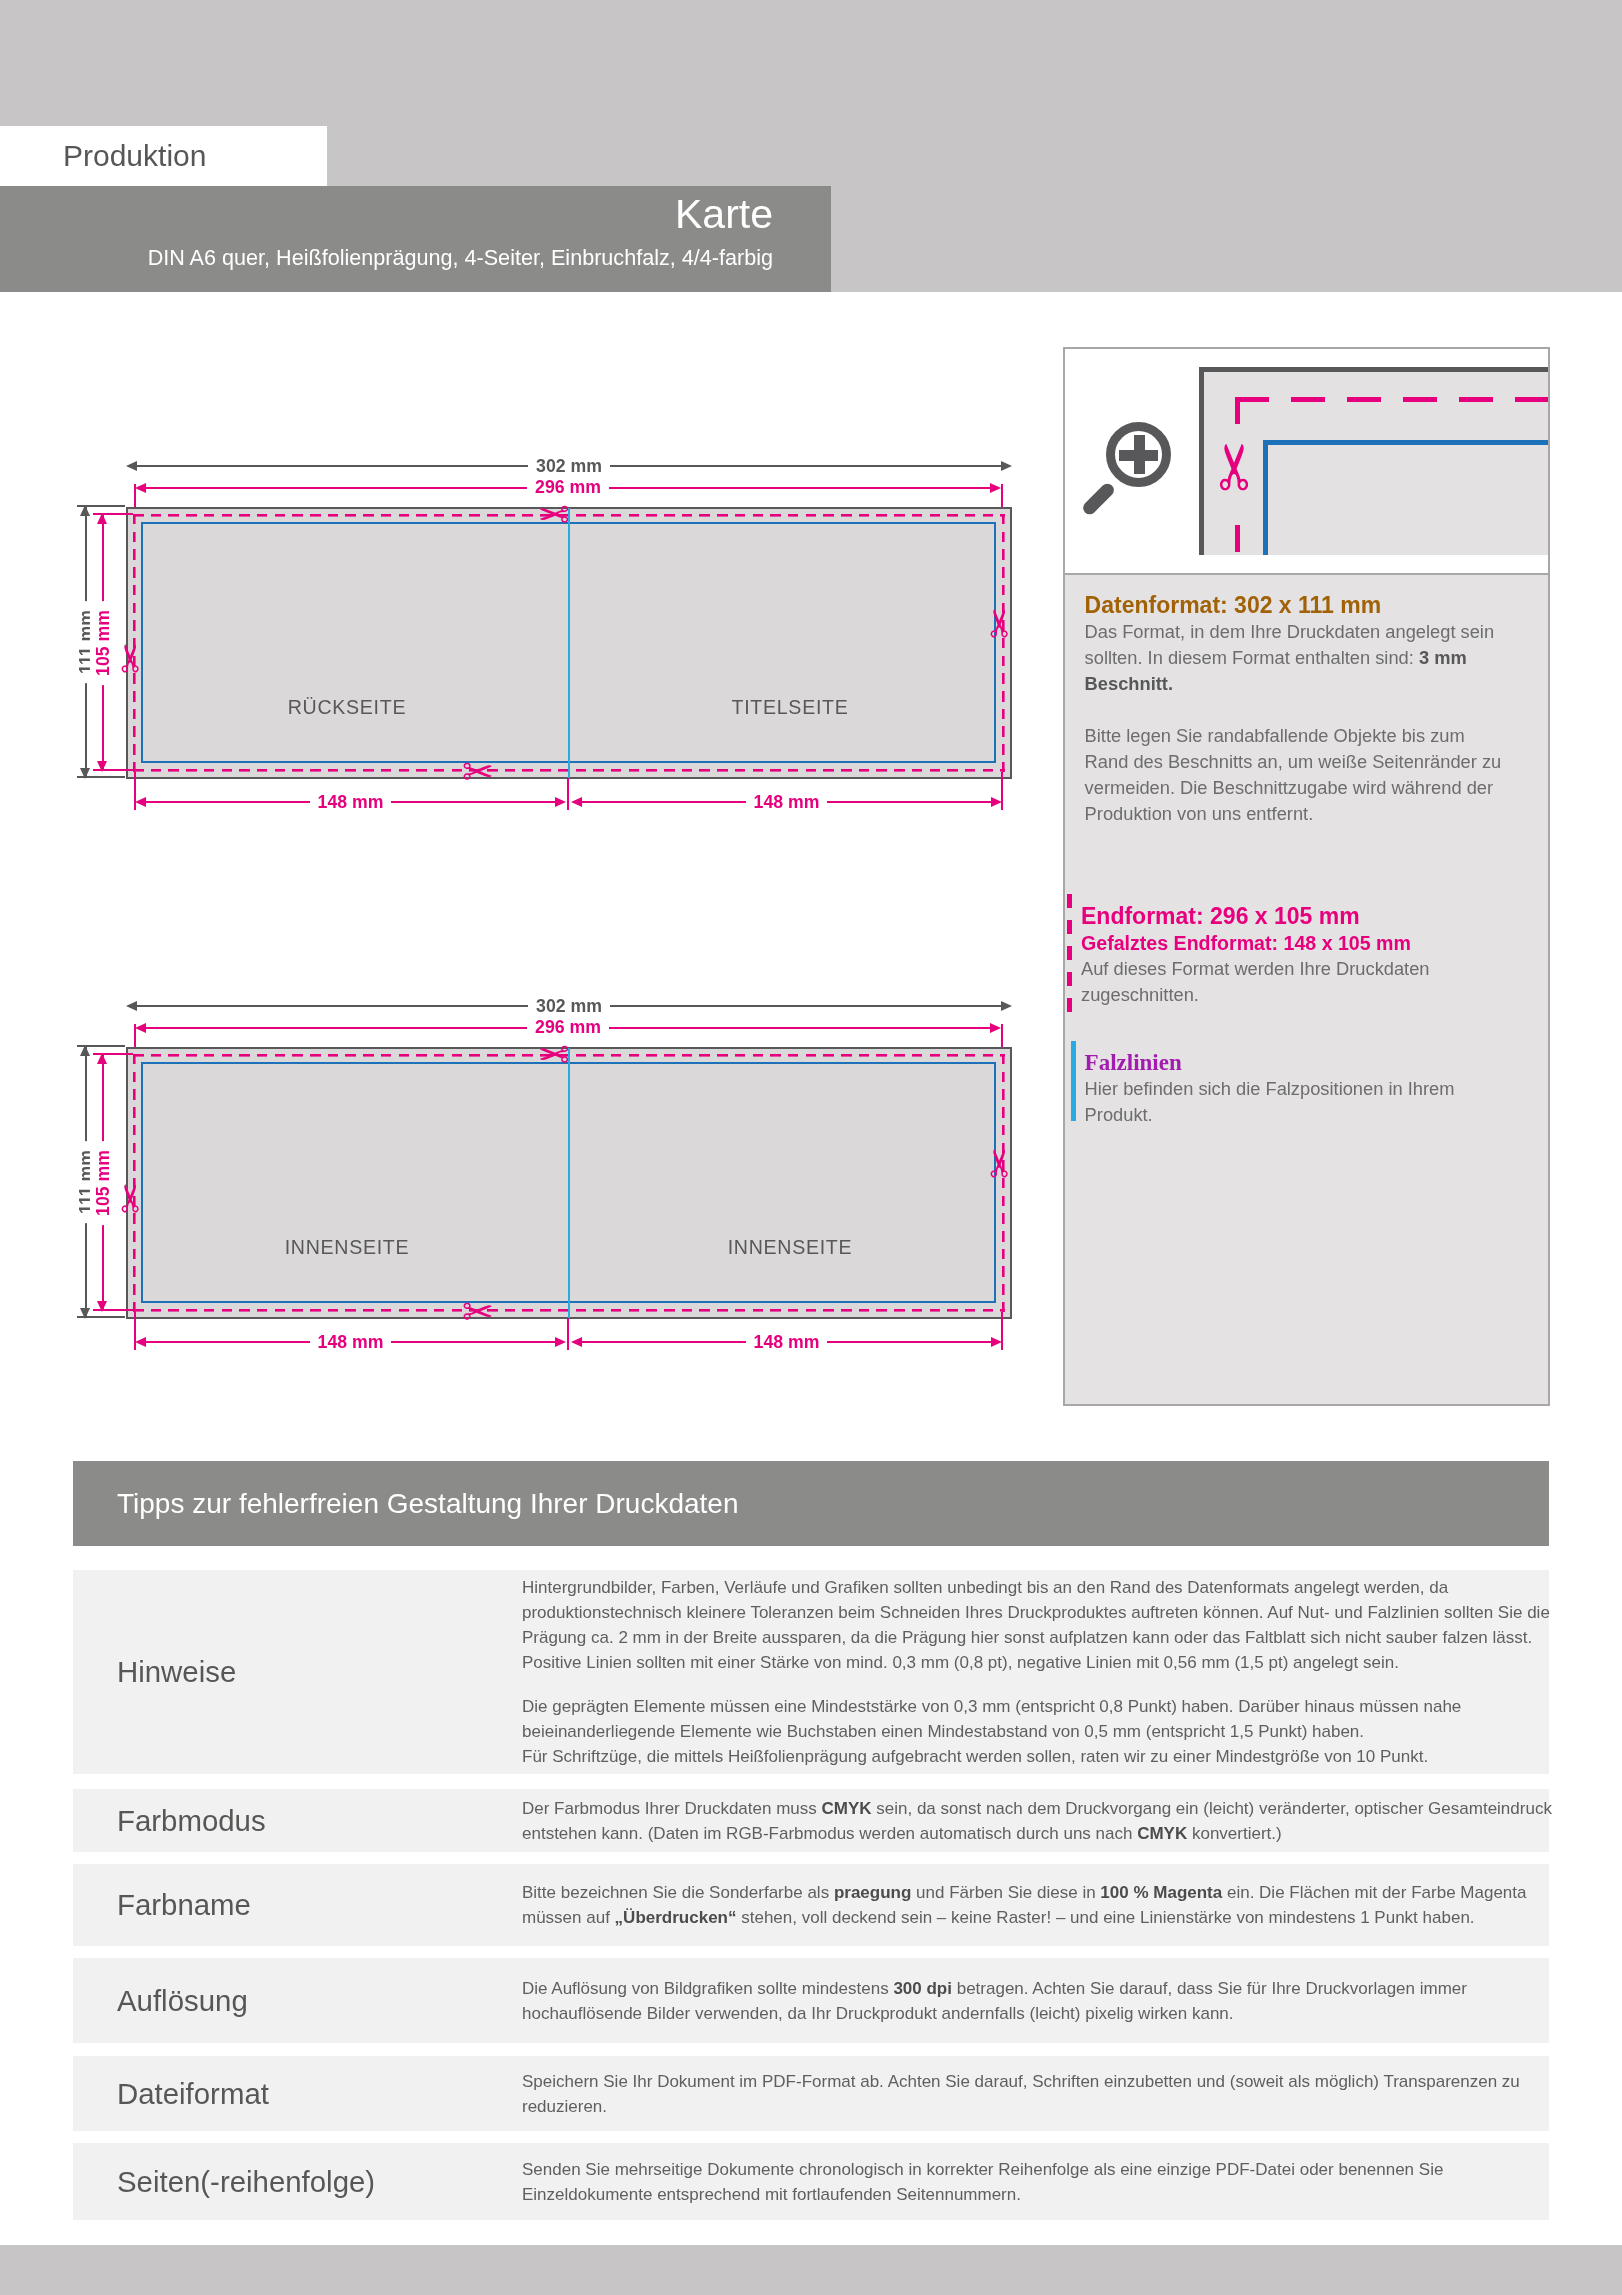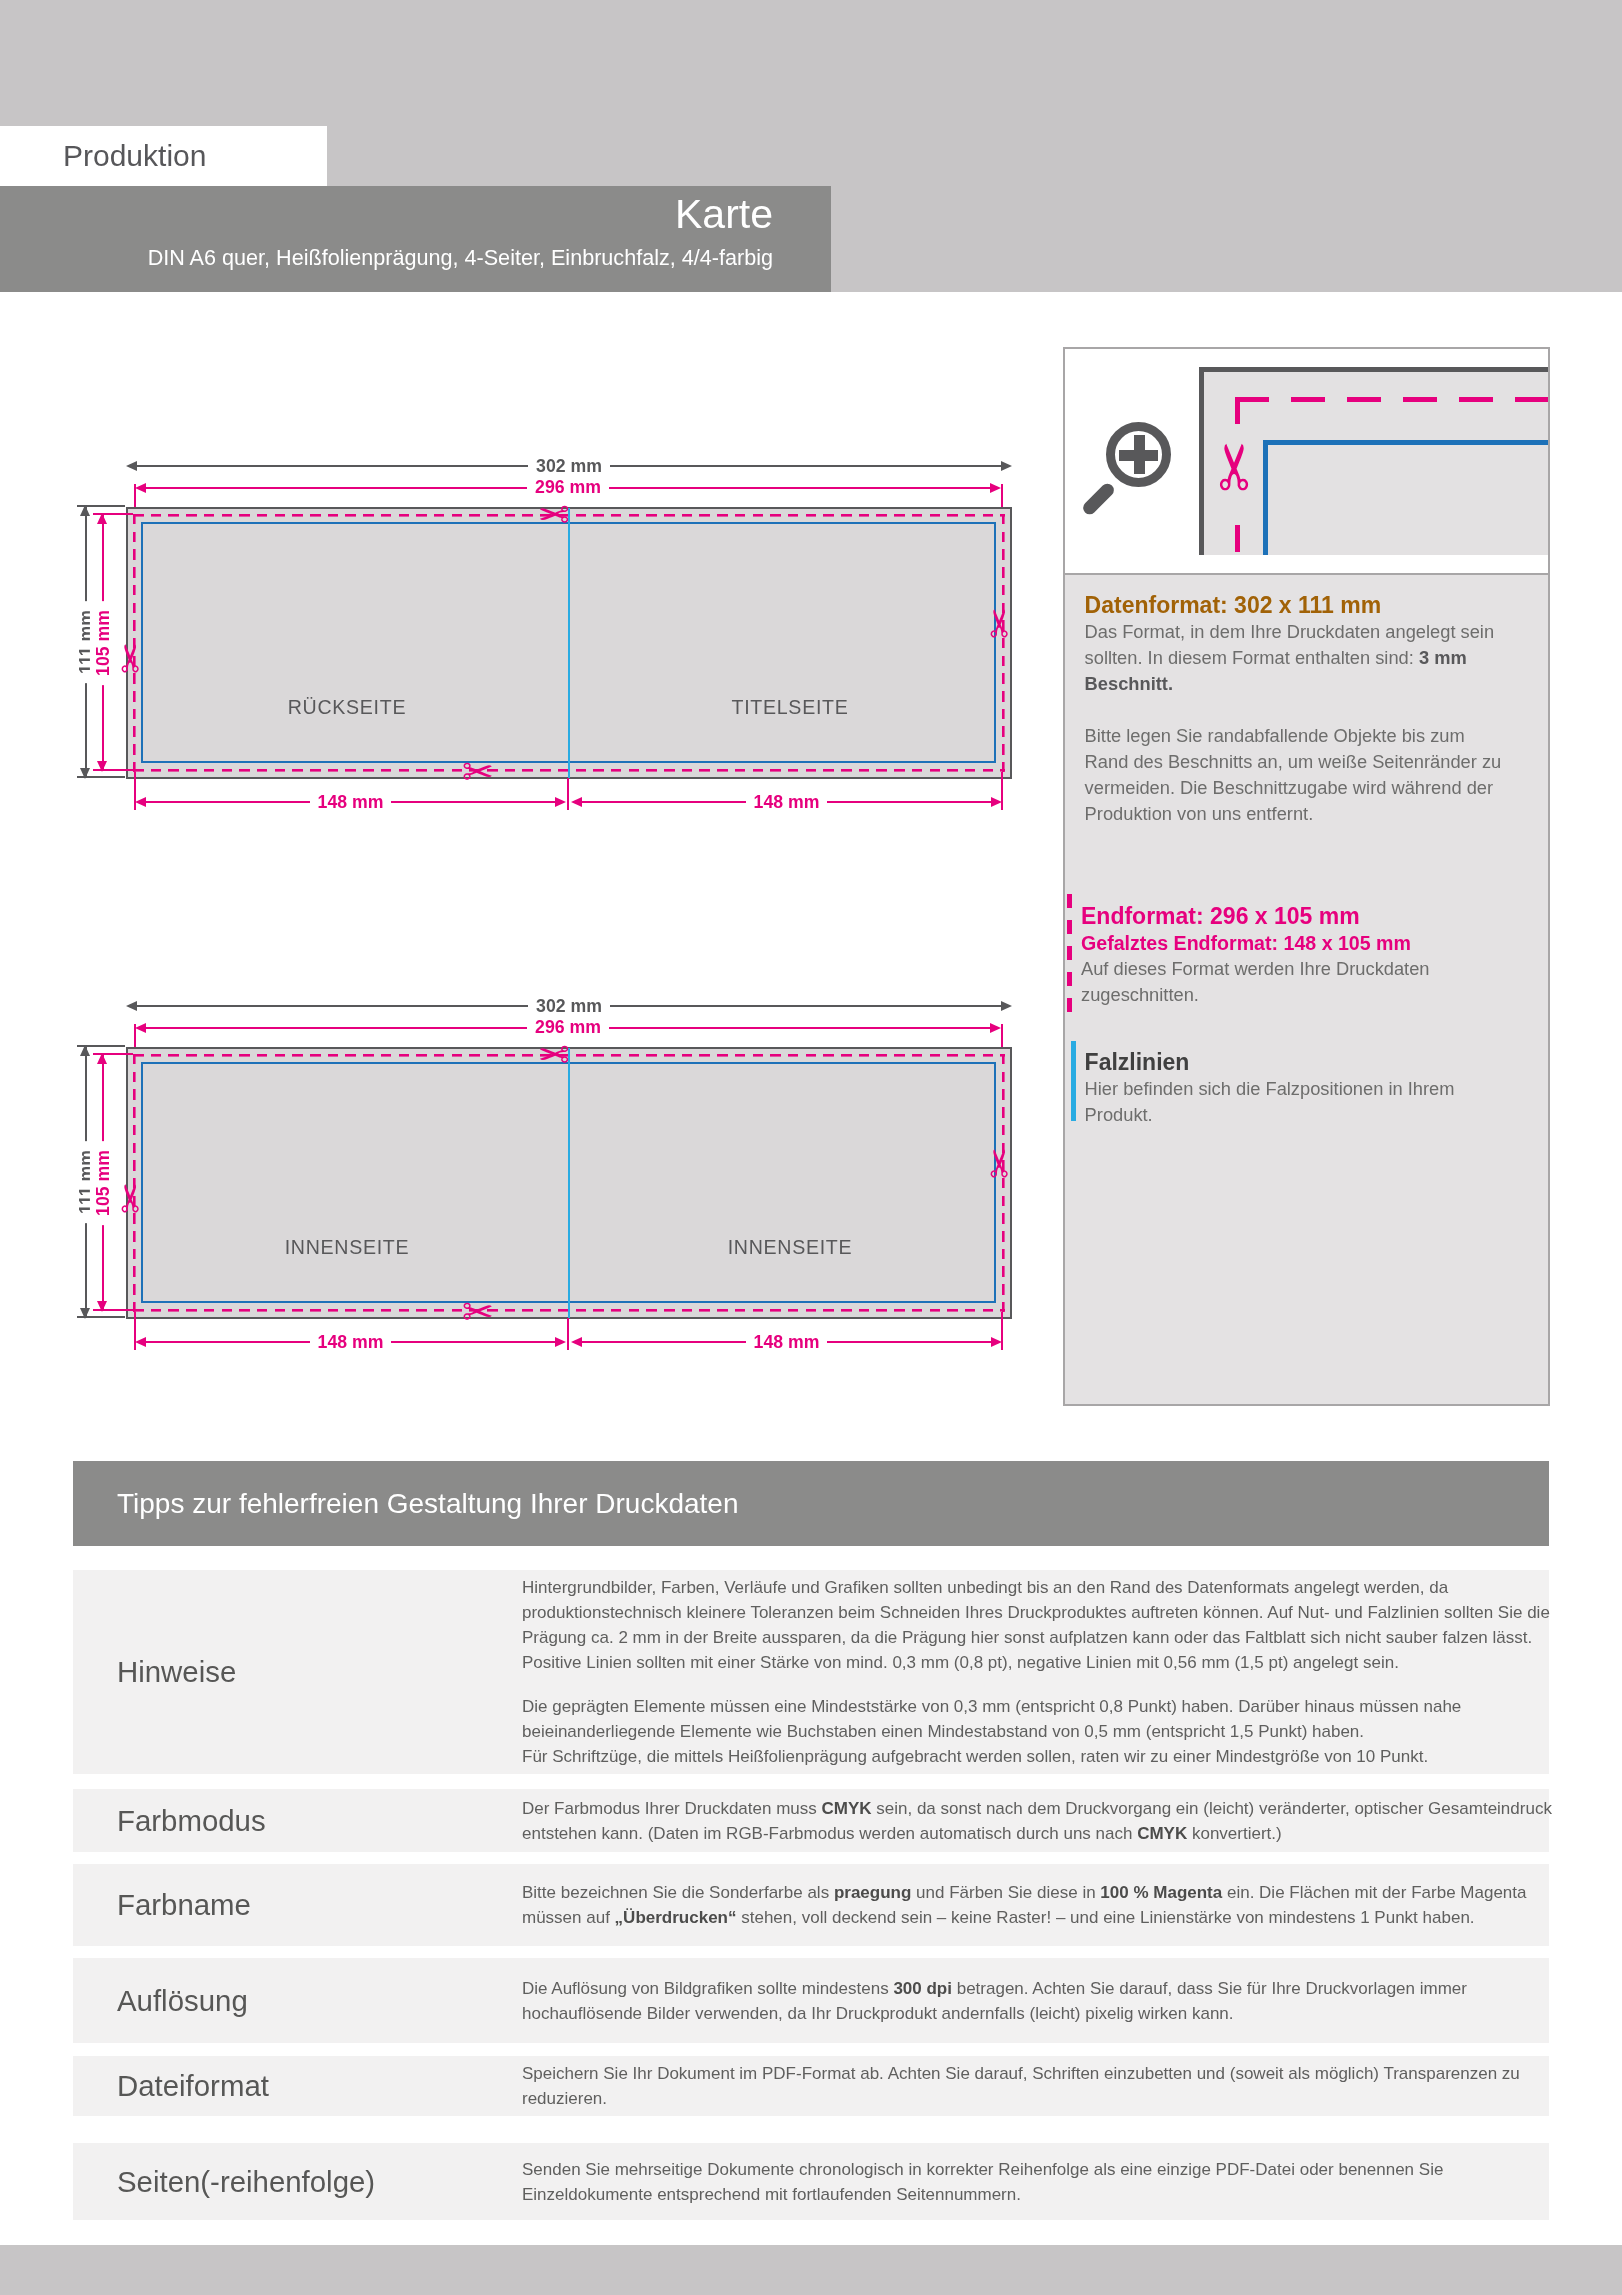--- a/index.html
+++ b/index.html
@@ -92,21 +92,21 @@
   .blk .bar{position:absolute;left:-13.7px;width:4.6px;}
   .bar.dashed{background:repeating-linear-gradient(180deg,#e6007e 0 14.4px,rgba(0,0,0,0) 14.4px 26px);}
   .bar.solid-blue{background:#1d71b8;}
   .bar.solid-cyan{background:#29abe2;}
   .blk h2{margin:0;font-size:23px;line-height:27.5px;font-weight:700;}
   .blk h3{margin:0;font-size:19.6px;line-height:25px;font-weight:700;}
   .blk .sub{font-size:19.6px;line-height:25px;font-weight:400;}
   .blk-datenformat h2{color:#a16207;}
   .blk-endformat h2,.blk-endformat h3{color:#e6007e;}
   .blk-sicherheit h2,.blk-sicherheit .sub{color:#1d71b8;}
-  .blk-falzlinien h2{color:#404040;}
+  .blk-falzlinien h2{color:#a21caf;font-family:Liberation Serif, serif;}
   .rt p{margin:0;font-size:18.3px;line-height:26px;color:#6d6d6c;font-weight:400;}
   .rt p b{font-weight:700;color:#58585a;}
   .info-body .rt p.gap{height:26px;}
 
   .blk-datenformat{margin-top:15.7px;}
   .blk-endformat{margin-top:76px;margin-left:16px;}
   .blk-sicherheit{margin-top:65px;}
   .blk-falzlinien{margin-top:41px;}
   .blk-endformat .bar{top:-9.2px;height:126px;}
   .blk-sicherheit .bar{top:-7.9px;height:158px;}
@@ -341,21 +341,21 @@
   <div class="row-text rt">
       <p><span>Bitte bezeichnen Sie die Sonderfarbe als </span><b>praegung</b><span> und Färben Sie diese in </span><b>100 % Magenta</b><span> ein. Die Flächen mit der Farbe Magenta müssen auf </span><b>„Überdrucken“</b><span> stehen, voll deckend sein – keine Raster! – und eine Linienstärke von mindestens 1 Punkt haben.</span></p>
     </div>
 </div>
 <div class="tip-row" style="top:1958px;height:85px">
   <span class="row-label">Auflösung</span>
   <div class="row-text rt">
       <p><span>Die Auflösung von Bildgrafiken sollte mindestens </span><b>300 dpi</b><span> betragen. Achten Sie darauf, dass Sie für Ihre Druckvorlagen immer hochauflösende Bilder verwenden, da Ihr Druckprodukt andernfalls (leicht) pixelig wirken kann.</span></p>
     </div>
 </div>
-<div class="tip-row" style="top:2056px;height:60px">
+<div class="tip-row" style="top:2056px;height:75px">
   <span class="row-label">Dateiformat</span>
   <div class="row-text rt">
       <p><span>Speichern Sie Ihr Dokument im PDF-Format ab. Achten Sie darauf, Schriften einzubetten und (soweit als möglich) Transparenzen zu reduzieren.</span></p>
     </div>
 </div>
 <div class="tip-row" style="top:2143px;height:77px">
   <span class="row-label">Seiten(-reihenfolge)</span>
   <div class="row-text rt">
       <p><span>Senden Sie mehrseitige Dokumente chronologisch in korrekter Reihenfolge als eine einzige PDF-Datei oder benennen Sie Einzeldokumente entsprechend mit fortlaufenden Seitennummern.</span></p>
     </div>

